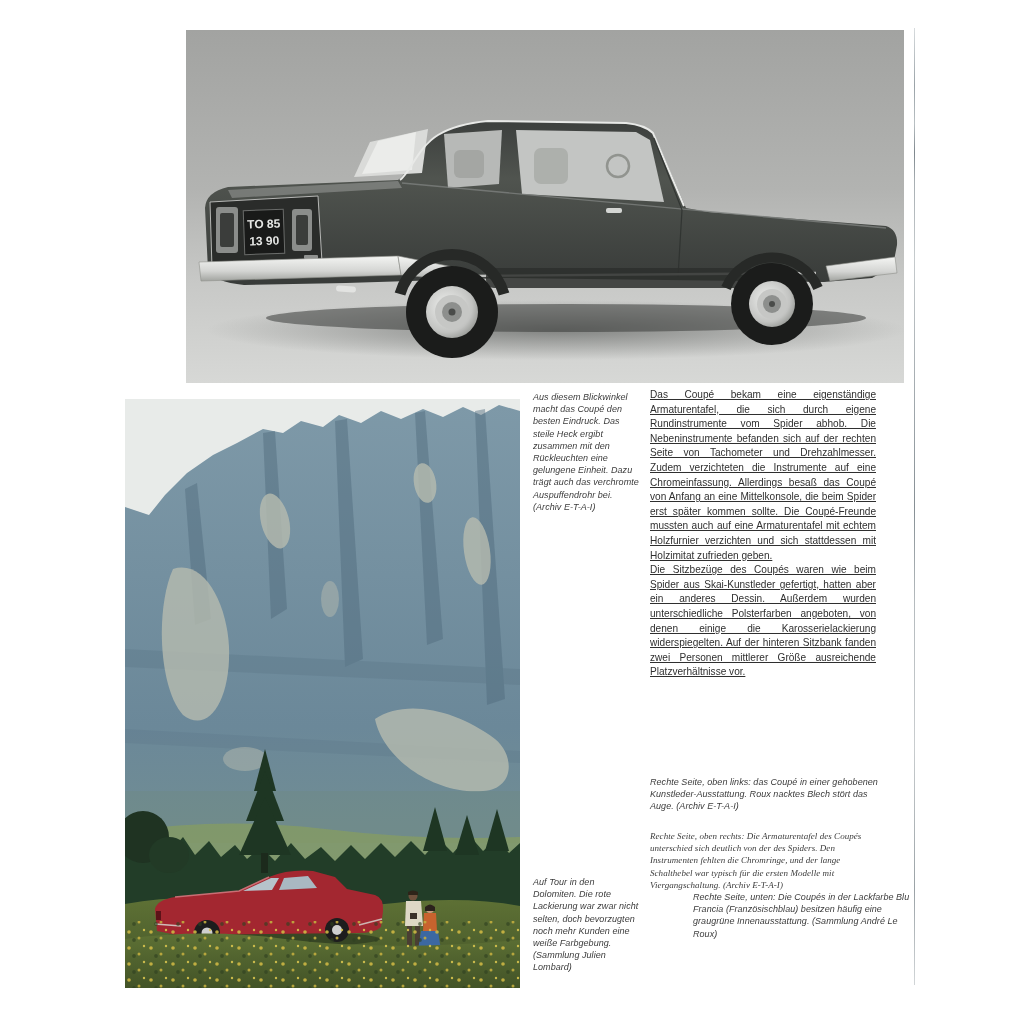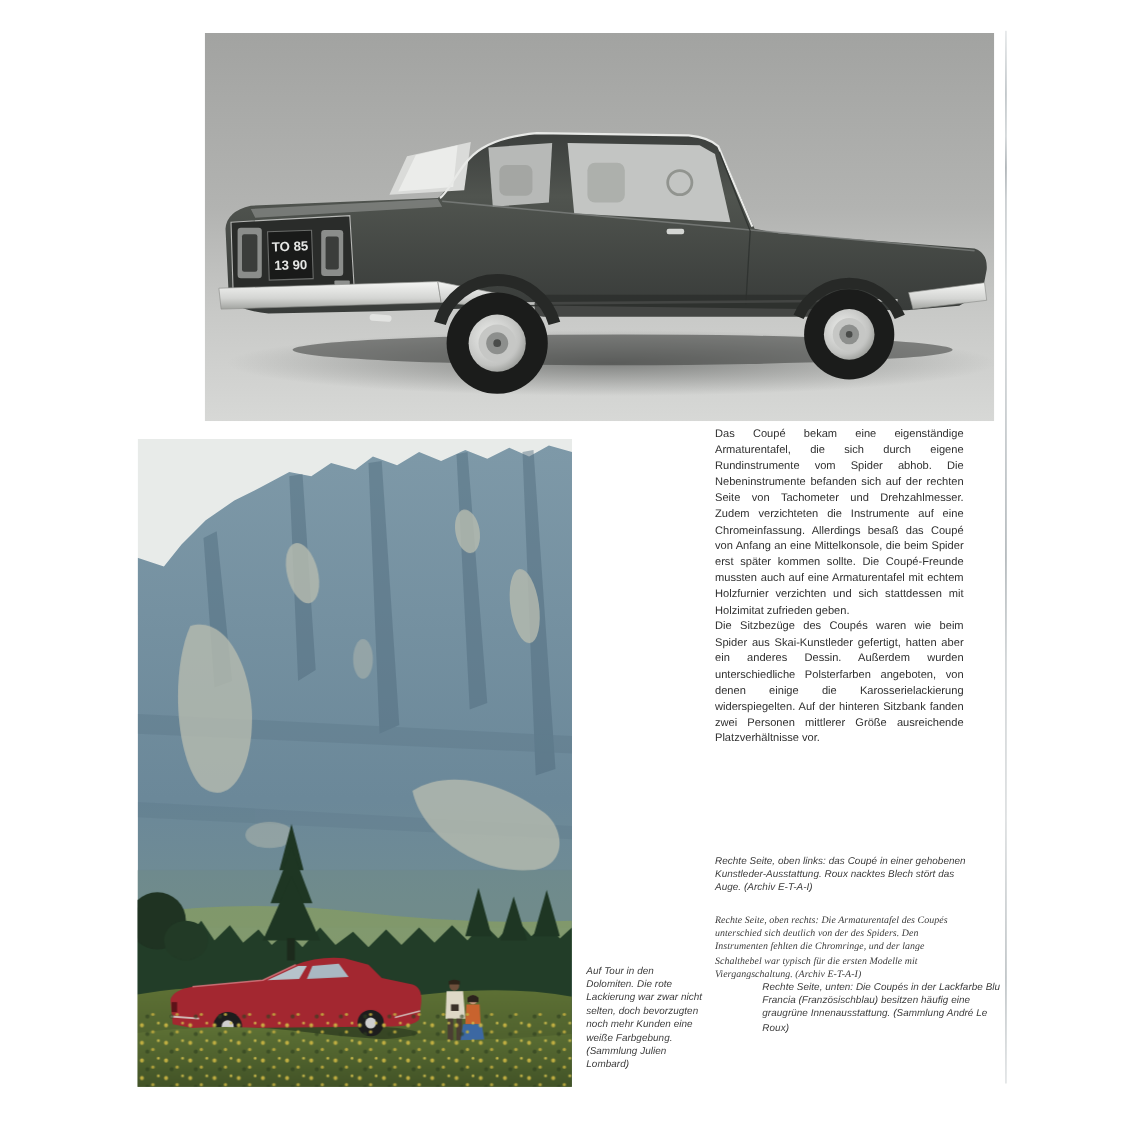--- a/index.html
+++ b/index.html
@@ -11,21 +11,21 @@
   #dolomites-photo{left:125px;top:399px;width:395px;height:589px;}
   .cap{position:absolute;font-style:italic;font-size:9px;line-height:12.2px;color:#3c3c3c;
        letter-spacing:0.05px;}
   #caption-top{left:533px;top:391px;width:106px;}
   #caption-dolomites{left:533px;top:843px;width:106px;margin-top:33px;}
   #caption-r1{left:650px;top:776px;width:228px;}
   #caption-r2{left:650px;top:830px;width:230px;font-family:Liberation Serif, serif;}
   #caption-r3{left:650px;top:891px;width:228px;margin-left:43px;}
   #body-col{position:absolute;left:650px;top:388px;width:226px;font-size:10.1px;
             line-height:14.6px;color:#2f2f2f;text-align:justify;}
-  #body-col p{margin:0;}
+  #body-col p{margin:0;text-decoration:underline;}
   #fold-line{position:absolute;left:914px;top:28px;width:1px;height:957px;
      background:linear-gradient(to bottom,
        #d8dcde 0%, #9aa3a8 6%, #b9c0c3 10%, #7e878d 13%, #a8afb3 16%,
        #c6cbcd 24%, #9aa2a7 42%, #868f94 50%, #b5bbbe 60%,
        #c9cdcf 75%, #9aa2a6 90%, #d2d6d8 100%);}
 </style>
 </head>
 <body>
 
 <div class="page">
@@ -232,20 +232,21 @@
           <rect x="299" y="551" width="4" height="11" fill="#8a6d57"></rect>
           <rect x="307" y="551" width="4" height="11" fill="#8a6d57"></rect>
         </g>
       </g>
 
       <path d="M0,540 Q80,529 160,540 Q260,553 395,541 L395,589 L0,589 Z" fill="url(#mdwG)"></path>
       <rect x="0" y="522" width="395" height="67" fill="url(#flw)" opacity="0.9"></rect>
     </svg>
   </div>
 
+  <div id="caption-top" class="cap">Aus diesem Blickwinkel macht das Coupé den besten Eindruck. Das steile Heck ergibt zusammen mit den Rückleuchten eine gelungene Einheit. Dazu trägt auch das verchromte Auspuffendrohr bei. (Archiv E-T-A-I)</div>
 
   <div id="body-col">
     <p>Das Coupé bekam eine eigenständige Armaturentafel, die sich durch eigene Rundinstrumente vom Spider abhob. Die Nebeninstrumente befanden sich auf der rechten Seite von Tachometer und Drehzahlmesser. Zudem verzichteten die Instrumente auf eine Chromeinfassung. Allerdings besaß das Coupé von Anfang an eine Mittelkonsole, die beim Spider erst später kommen sollte. Die Coupé-Freunde mussten auch auf eine Armaturentafel mit echtem Holzfurnier verzichten und sich stattdessen mit Holzimitat zufrieden geben.</p>
     <p>Die Sitzbezüge des Coupés waren wie beim Spider aus Skai-Kunstleder gefertigt, hatten aber ein anderes Dessin. Außerdem wurden unterschiedliche Polsterfarben angeboten, von denen einige die Karosserielackierung widerspiegelten. Auf der hinteren Sitzbank fanden zwei Personen mittlerer Größe ausreichende Platzverhältnisse vor.</p>
   </div>
 
   <div id="caption-dolomites" class="cap">Auf Tour in den Dolomiten. Die rote Lackierung war zwar nicht selten, doch bevorzugten noch mehr Kunden eine weiße Farbgebung. (Sammlung Julien Lombard)</div>
 
   <div id="caption-r1" class="cap">Rechte Seite, oben links: das Coupé in einer gehobenen Kunstleder-Ausstattung. Roux nacktes Blech stört das Auge. (Archiv E-T-A-I)</div>
   <div id="caption-r2" class="cap">Rechte Seite, oben rechts: Die Armaturentafel des Coupés unterschied sich deutlich von der des Spiders. Den Instrumenten fehlten die Chromringe, und der lange Schalthebel war typisch für die ersten Modelle mit Viergangschaltung. (Archiv E-T-A-I)</div>

